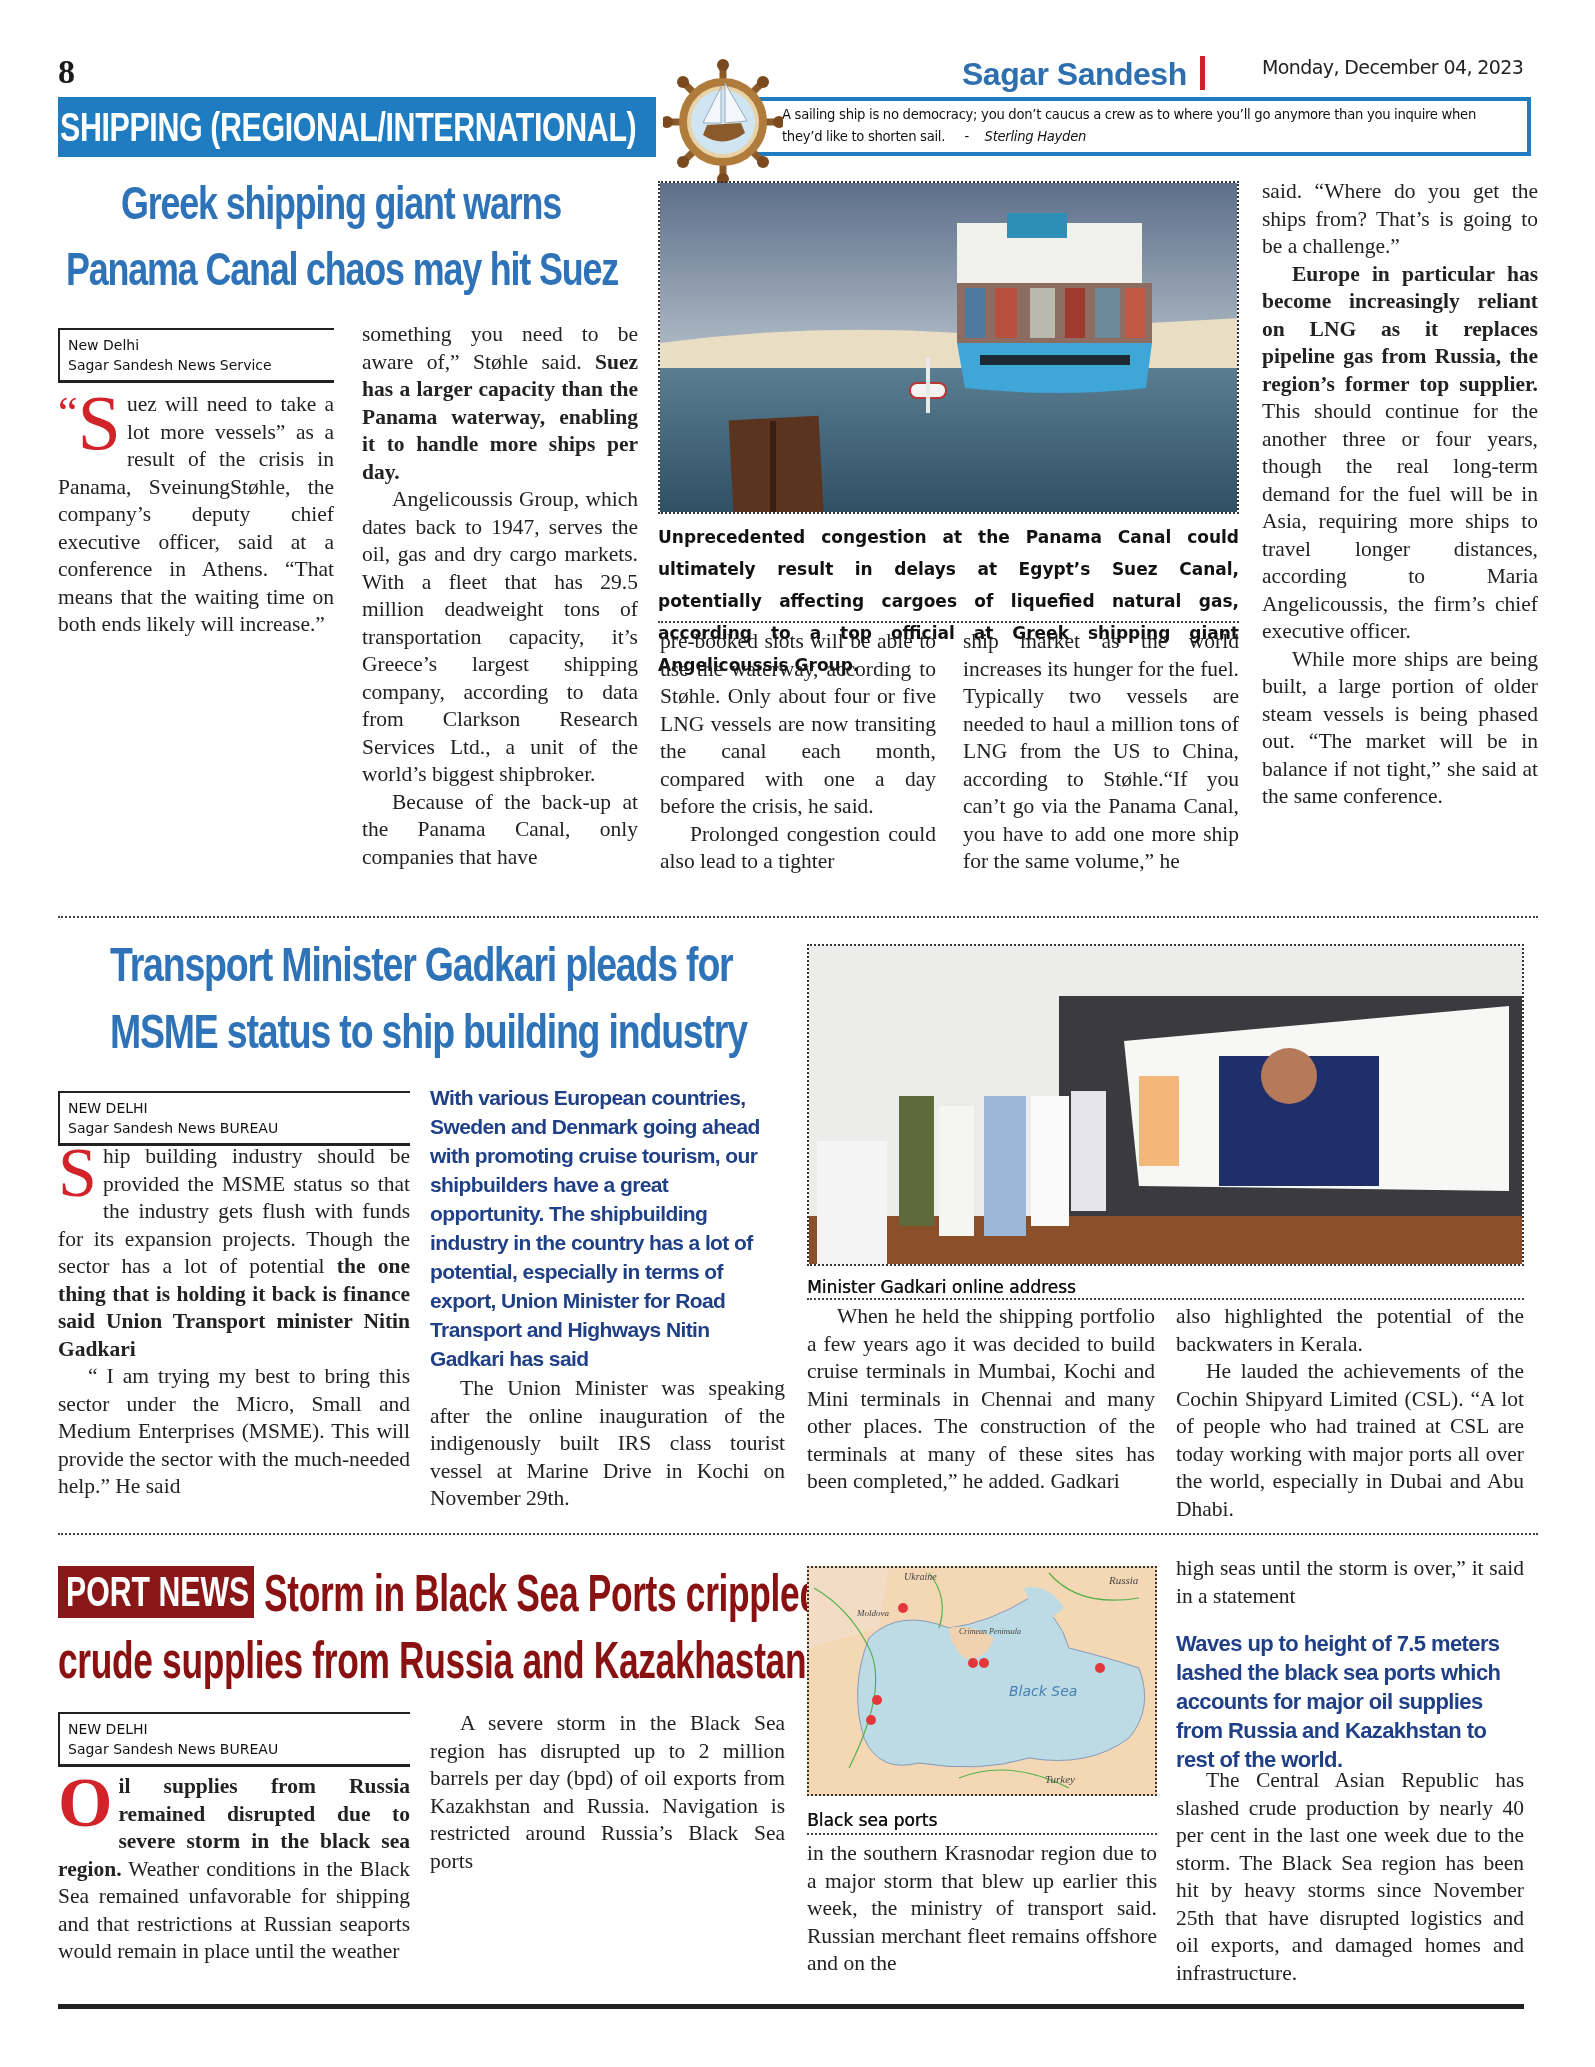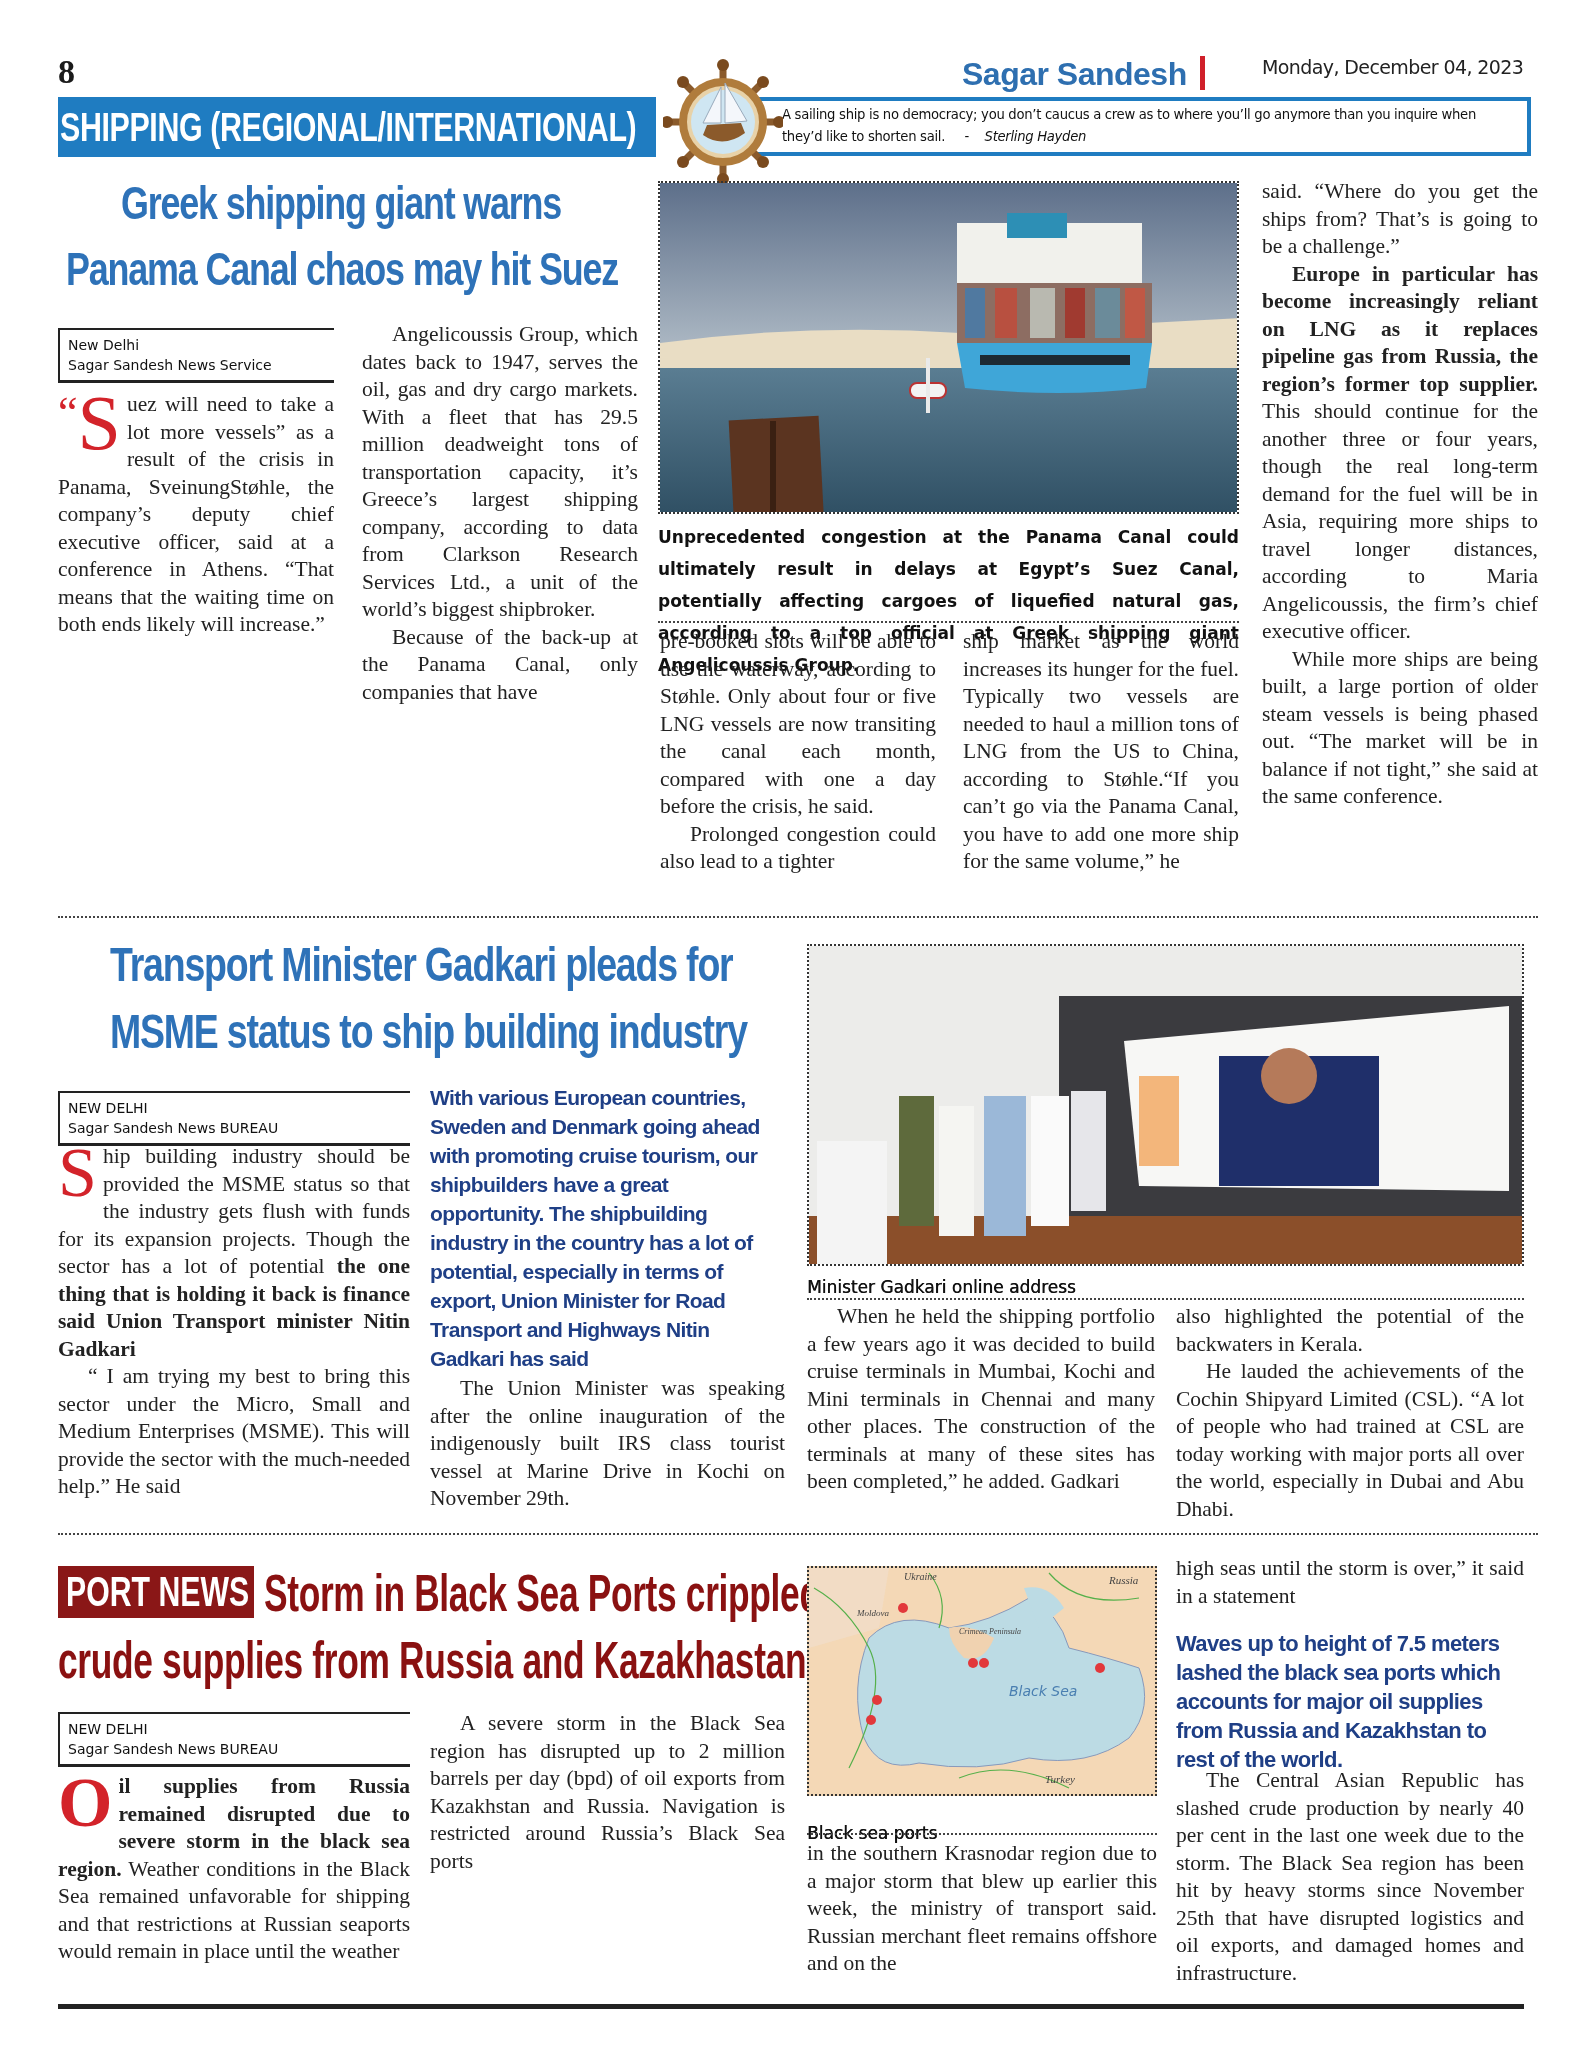--- a/index.html
+++ b/index.html
@@ -75,20 +75,21 @@
 <div class="abs body-text" style="left:58px; top:391px; width:276px;">
   <p class="noindent">
     <span class="dropcap" style="font-size:78px; line-height:60px;">
       <span style="font-size:44px; vertical-align:top; line-height:40px;">“</span><span>S</span>
     </span>
     <span>uez will need to take a lot more vessels” as a result of the crisis in Panama, SveinungStøhle, the company’s deputy chief executive officer, said at a conference in Athens. “That means that the waiting time on both ends likely will increase.”</span>
   </p>
 </div>
 
 <div class="abs body-text" style="left:362px; top:321px; width:276px;">
+  <p class="noindent"><span>something you need to be aware of,” Støhle said.</span><b> Suez has a larger capacity than the Panama waterway, enabling it to handle more ships per day.</b></p>
   <p>Angelicoussis Group, which dates back to 1947, serves the oil, gas and dry cargo markets. With a fleet that has 29.5 million deadweight tons of transportation capacity, it’s Greece’s largest shipping company, according to data from Clarkson Research Services Ltd., a unit of the world’s biggest shipbroker.</p>
   <p>Because of the back-up at the Panama Canal, only companies that have</p>
 </div>
 
 <div class="abs photo-frame" style="left:658px; top:181px; width:581px; height:333px;">
   <svg width="581" height="333" viewBox="0 0 581 333" preserveAspectRatio="none">
     <defs>
       <linearGradient id="sky1" x1="0" y1="0" x2="0" y2="1">
         <stop offset="0" stop-color="#5d6f8a"></stop>
           <stop offset="1" stop-color="#b8c3cc"></stop>
@@ -233,21 +234,21 @@
     <g fill="#e2383b">
       <circle cx="94" cy="40" r="5"></circle>
       <circle cx="164" cy="95" r="5"></circle>
       <circle cx="175" cy="95" r="5"></circle>
       <circle cx="291" cy="100" r="5"></circle>
       <circle cx="68" cy="132" r="5"></circle>
       <circle cx="62" cy="152" r="5"></circle>
     </g>
   </svg>
 </div>
-<div class="abs caption" style="left:807px; top:1804px; width:350px; font-weight:normal; text-shadow:0.4px 0 0 #111;margin-top:13px;">Black sea ports</div>
+<div class="abs caption" style="left:807px; top:1804px; width:350px; font-weight:normal; text-shadow:0.4px 0 0 #111;">Black sea ports</div>
 <div class="abs dotted-h" style="left:807px; top:1833px; width:350px;"></div>
 <div class="abs body-text" style="left:807px; top:1840px; width:350px;">
   <p class="noindent">in the southern Krasnodar region due to a major storm that blew up earlier this week, the ministry of transport said. Russian merchant fleet remains offshore and on the</p>
 </div>
 
 <div class="abs body-text" style="left:1176px; top:1555px; width:348px;">
   <p class="noindent">high seas until the storm is over,” it said in a statement</p>
 </div>
 <div class="abs pull" style="left:1176px; top:1613px; width:348px; font-size:22px;margin-top:16px;">Waves up to height of 7.5 meters lashed the black sea ports which accounts for major oil supplies from Russia and Kazakhstan to rest of the world.</div>
 <div class="abs body-text" style="left:1176px; top:1767px; width:348px;">

